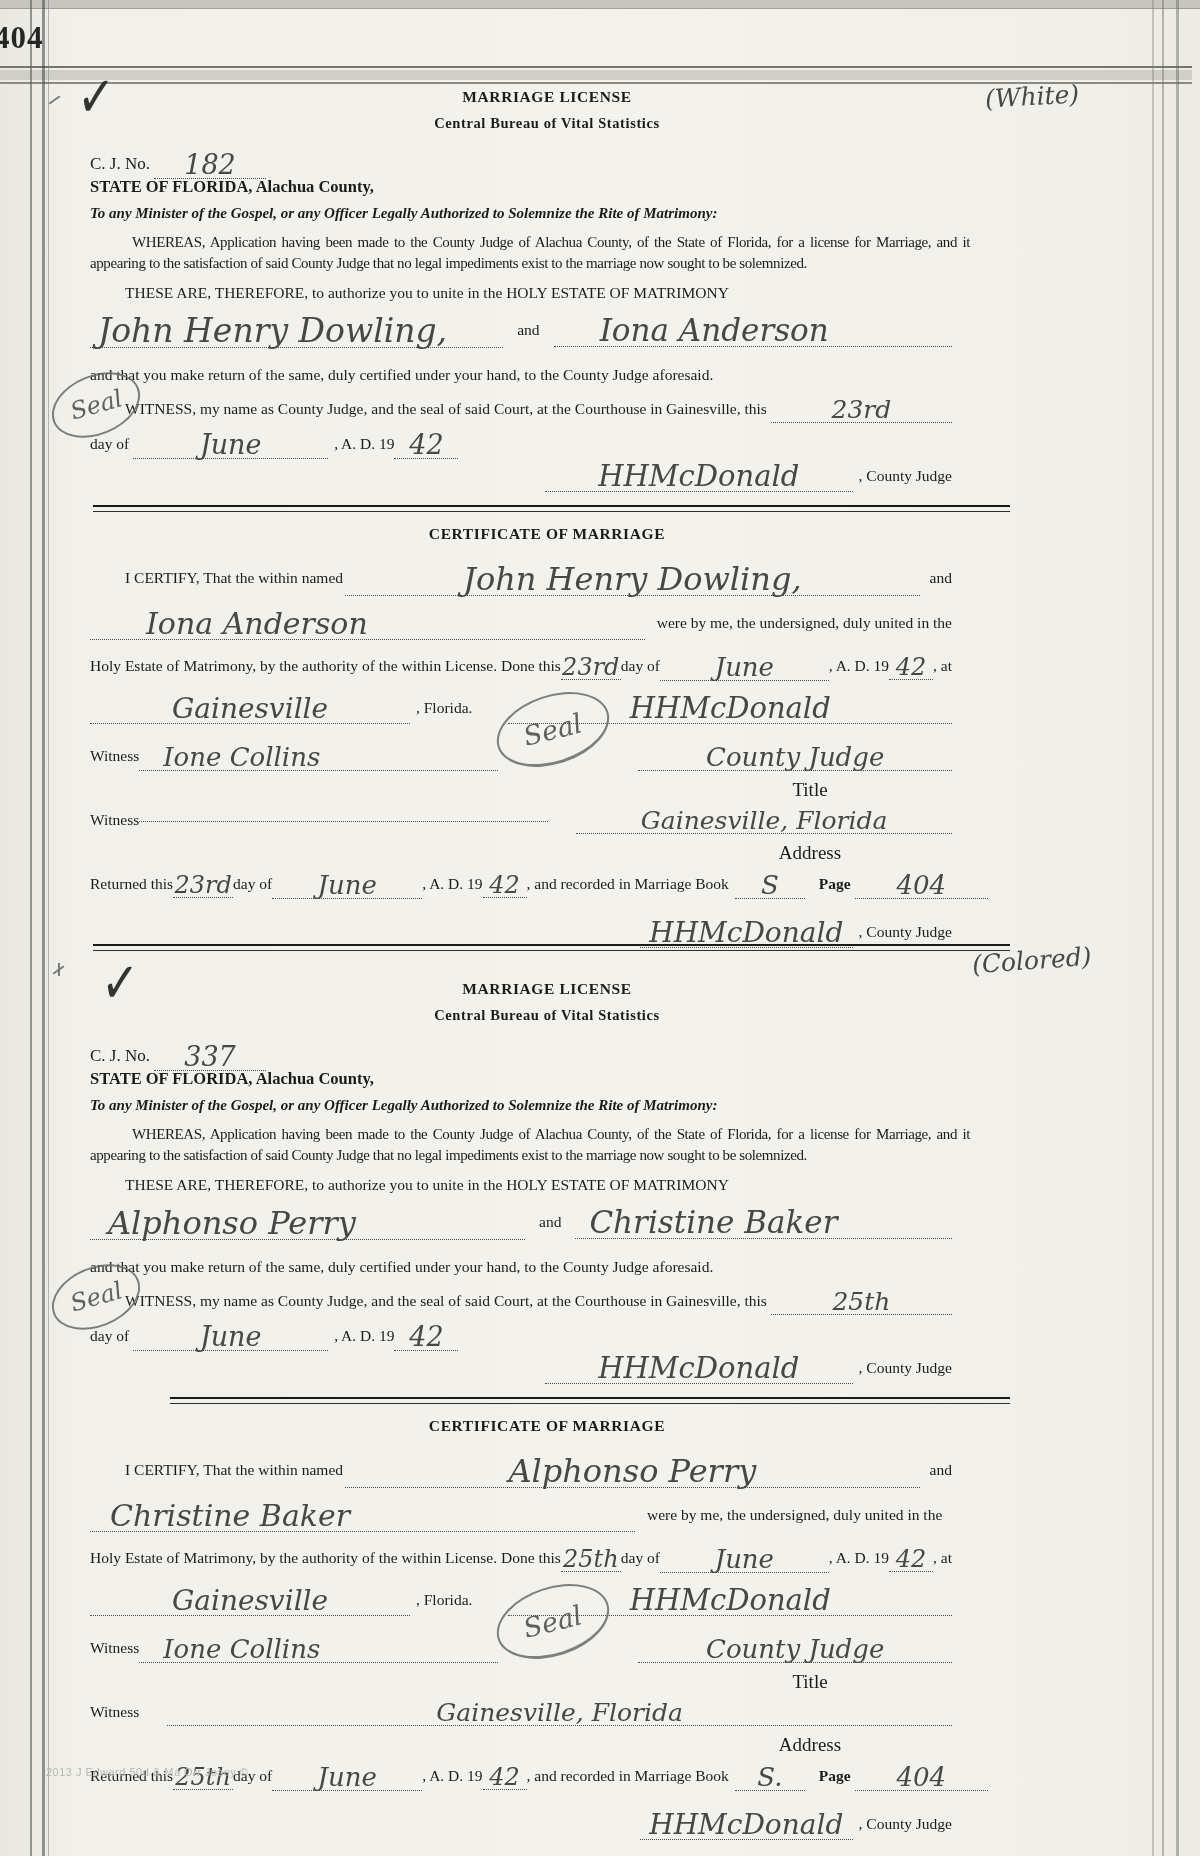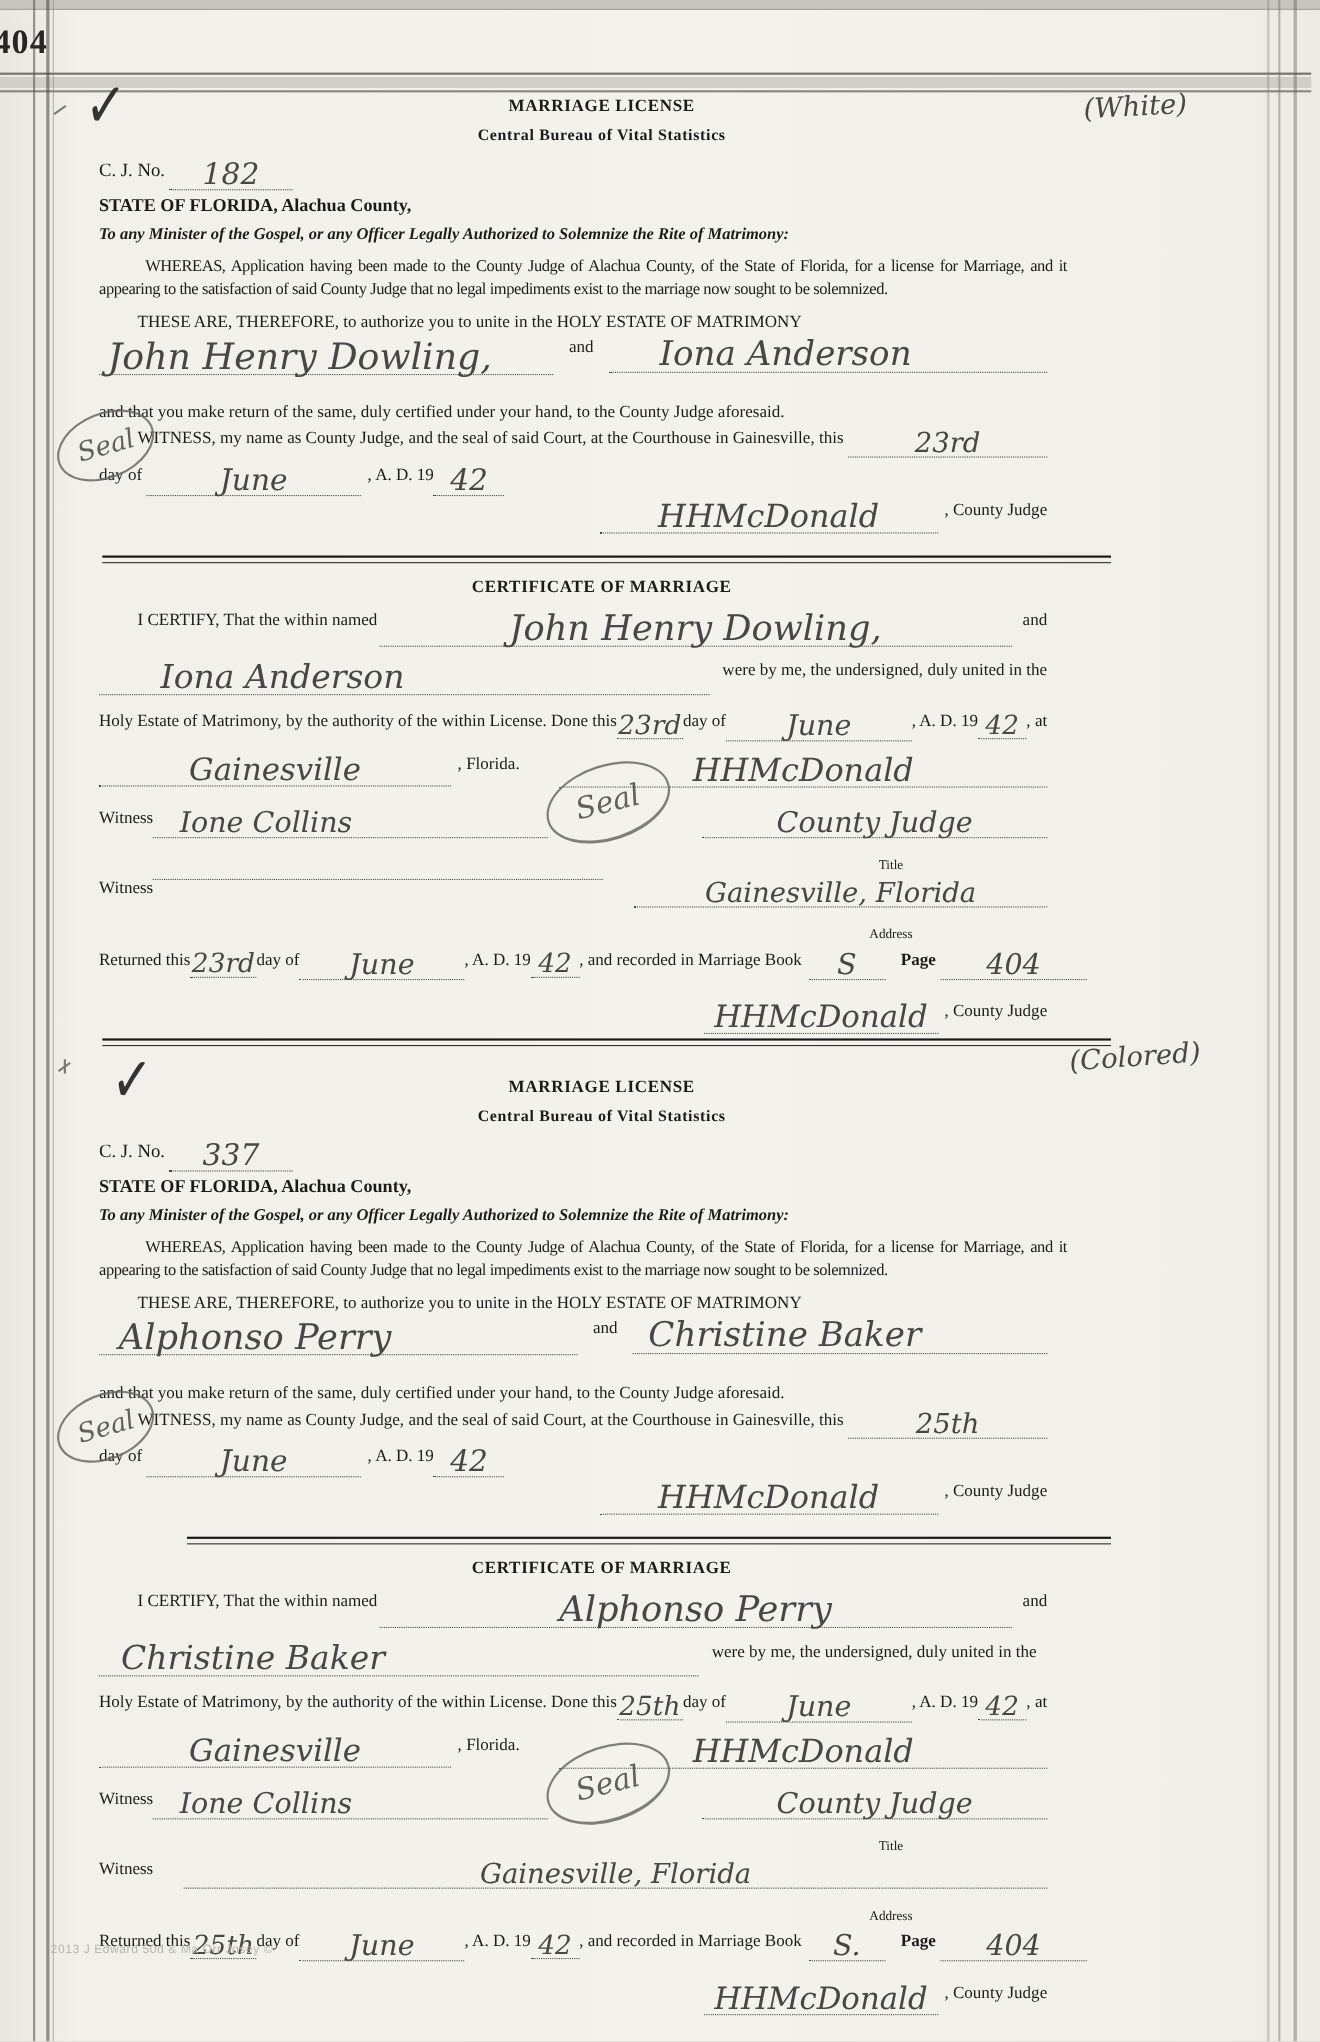--- a/index.html
+++ b/index.html
@@ -7,31 +7,31 @@
     background:linear-gradient(90deg,#e9e7e1 0%,#f1f0ea 6%,#f3f2ec 55%,#f0efe9 92%,#eceae4 100%);
     font-family:"Liberation Serif",serif;color:#1b1b1b;}
   .abs{position:absolute;}
   .p{font-family:"Liberation Serif",serif;color:#1b1b1b;font-size:15.5px;}
   .b{font-weight:bold;}
   .i{font-style:italic;}
   .nw{white-space:nowrap;}
   .pb{padding-bottom:2px;}
   .hw{font-family:"DejaVu Serif",serif;font-style:italic;color:#474747;white-space:nowrap;line-height:1;}
   .u{border-bottom:1.6px dotted #4a4a4a;display:flex;align-items:flex-end;justify-content:center;}
-  .row{position:absolute;display:flex;align-items:flex-start;}
+  .row{position:absolute;display:flex;align-items:center;}
   .lic{position:absolute;left:0;width:1200px;height:872px;}
   .cTitle{position:absolute;left:72px;width:950px;text-align:center;font-weight:bold;letter-spacing:.6px;font-size:15.5px;}
   .rule{position:absolute;height:4px;border-top:2.5px solid #1a1a1a;border-bottom:1.3px solid #2e2e2e;}
   .seal{position:absolute;border:2.4px solid #6a6a6a;border-radius:50%;transform:rotate(-22deg);
         display:flex;align-items:center;justify-content:center;opacity:.85;}
   .check{position:absolute;font-family:"DejaVu Sans",sans-serif;font-size:44px;color:#343434;
          transform:scaleY(1.35) rotate(4deg);transform-origin:bottom left;line-height:1;}
   .annot{position:absolute;font-size:25px;}
   .vline,.hline{position:absolute;}
-  .smallLbl{position:absolute;width:130px;text-align:center;font-size:12px;}
+  .smallLbl{position:absolute;width:130px;text-align:center;font-size:19px;}
 </style>
 </head>
 <body>
 
 <div class="paper">
 
   <div class="hline" style="left:0;top:0;width:1200px;height:8px;background:#c6c5c0;border-bottom:1px solid #a09f9a;"></div>
   <div class="hline" style="left:0;top:66px;width:1192px;height:2px;background:#76756f;"></div>
   <div class="hline" style="left:0;top:70px;width:1192px;height:10px;background:#cfcec8;"></div>
   <div class="hline" style="left:0;top:82px;width:1192px;height:2px;background:#8a8983;"></div>

